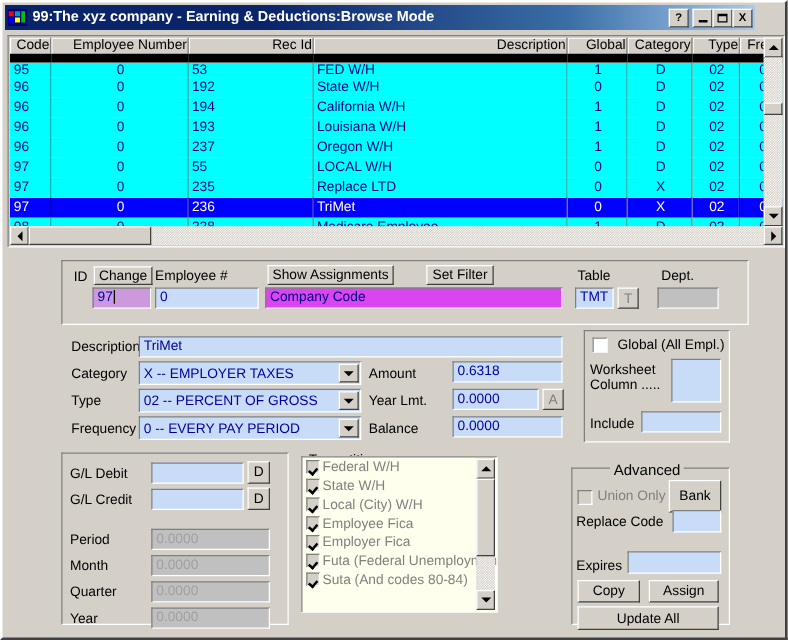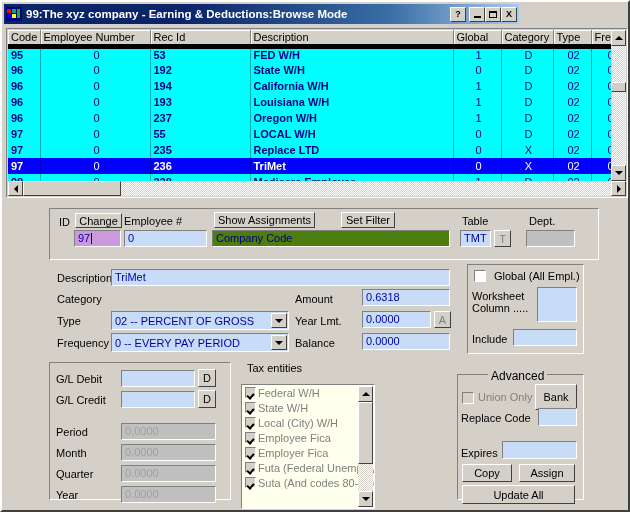--- a/index.html
+++ b/index.html
@@ -15,21 +15,21 @@
   
   #window {
     position: absolute; left: 0; top: 0; width: 630px; height: 512px;
     background: #d4d0c8;
     border-left: 2px solid #ffffff;
     border-top: 2px solid #ffffff;
     border-right: 2px solid #404040;
     border-bottom: 2px solid #404040;
   }
   #titlebar {
-    position: absolute; left: 2px; top: 2px; width: 515px; height: 20px;
+    position: absolute; left: 2px; top: 2px; width: 600px; height: 20px;
     background: linear-gradient(to right, #0a246a 0%, #0a246a 35%, #3a6ea5 75%, #a6caf0 100%);
     display: flex; align-items: center;
   }
   #app-icon {
     width: 16px; height: 14px; margin-left: 2px; margin-right: 4px;
     position: relative; flex: 0 0 auto;
   }
   #title-text {
     color: #ffffff; font-weight: bold; font-size: 11.5px;
     white-space: nowrap; overflow: hidden; flex: 1 1 auto;
@@ -56,35 +56,35 @@
     border-left: 1px solid #808080; border-top: 1px solid #808080;
     border-right: 1px solid #ffffff; border-bottom: 1px solid #ffffff;
   }
   #grid-inner {
     position: absolute; left: 1px; top: 1px; right: 1px; bottom: 1px;
     background: #d4d0c8; overflow: hidden;
   }
   table.grid { border-collapse: collapse; width: 100%; table-layout: fixed; }
   table.grid th {
     background: #d4d0c8; height: 16px; padding: 0 0 0 3px;
-    font-weight: normal; font-size: 11px; color: #000; text-align: left;
+    font-weight: normal; font-size: 11px; color: #000; text-align: right;
     border-right: 1px solid #808080;
-    border-bottom: 5px solid #000000;
+    border-bottom: 7px solid #000000;
     box-shadow: inset 1px 1px 0 #ffffff;
     white-space: nowrap; overflow: hidden;
   }
   table.grid td {
     height: 16px; padding: 0 0 0 3px; font-size: 11px;
     white-space: nowrap; overflow: hidden;
     border-right: 1px solid #00b0b0;
   }
   tr.row { background: #00ffff; color: #000080; }
   tr.row.sel { background: #0000ff; color: #ffffff; }
   tr.row.sel td { border-right-color: #0000c0; }
-  td.c-num { text-align: left; font-weight: bold; }
+  td.c-num { text-align: left; }
   td.c-mid { text-align: center; }
 
   #vscroll {
     position: absolute; right: 1px; top: 1px; width: 15px; bottom: 16px;
     background: #d4d0c8;
   }
   #vscroll .track {
     position: absolute; left: 0; top: 16px; right: 0; bottom: 16px;
     background-color: #d4d0c8;
     background-image: linear-gradient(45deg, #ffffff 25%, transparent 25%, transparent 75%, #ffffff 75%),
@@ -144,21 +144,21 @@
 
   .fld {
     position: absolute; background: #c8dcf8;
     border-left: 1px solid #808080; border-top: 1px solid #808080;
     border-right: 1px solid #ffffff; border-bottom: 1px solid #ffffff;
     font-size: 11px; color: #0000a0;
     padding: 1px 0 0 3px; overflow: hidden; white-space: nowrap;
     font-family: "Liberation Sans", sans-serif;
   }
   .fld.pink { background: #cc99dd; color: #0000a0; }
-  .fld.lav   { background: #4d7c0f; color: #000080; }
+  .fld.lav   { background: #d946ef; color: #000080; }
   .fld.grey  { background: #c0c0c0; color: #a0a0a0; }
   .caret { display:inline-block; width:1px; height:11px; background:#000; vertical-align:-2px; margin-left:1px; }
 
   .btn {
     position: absolute; background: #d4d0c8;
     border-left: 1px solid #ffffff; border-top: 1px solid #ffffff;
     border-right: 1px solid #404040; border-bottom: 1px solid #404040;
     font-size: 11px; color: #000; text-align: center;
     display: flex; align-items: center; justify-content: center;
     cursor: default; white-space: nowrap;
@@ -425,20 +425,26 @@
     <div class="fld" style="left:418px; top:28px; width:31px; height:17px;">TMT</div>
     <div class="btn dis" style="left:452px; top:28px; width:17px; height:17px;">T</div>
 
     <span class="lbl" style="left:487px; top:13px;">Dept.</span>
     <div class="fld grey" style="left:484px; top:28px; width:49px; height:17px;"></div>
 
     <span class="lbl" style="left:15px; top:70px;">Description</span>
     <div class="fld" style="left:69px; top:67px; width:339px; height:17px;">TriMet</div>
 
     <span class="lbl" style="left:15px; top:91px;">Category</span>
+    <div class="combo" style="left:69px; top:87px; width:178px; height:19px;">
+      <span class="ctext">X -- EMPLOYER TAXES</span>
+      <span class="carrow">
+          <span class="arrow-dn"></span>
+        </span>
+    </div>
 
     <span class="lbl" style="left:15px; top:113px;">Type</span>
     <div class="combo" style="left:69px; top:109px; width:178px; height:19px;">
       <span class="ctext">02 -- PERCENT OF GROSS</span>
       <span class="carrow">
           <span class="arrow-dn"></span>
         </span>
     </div>
 
     <span class="lbl" style="left:15px; top:135px;">Frequency</span>
@@ -482,21 +488,21 @@
     <span class="lbl" style="left:14px; top:245px;">Month</span>
     <div class="fld grey" style="left:79px; top:242px; width:95px; height:17px;">0.0000</div>
 
     <span class="lbl" style="left:14px; top:266px;">Quarter</span>
     <div class="fld grey" style="left:79px; top:263px; width:95px; height:17px;">0.0000</div>
 
     <span class="lbl" style="left:14px; top:287px;">Year</span>
     <div class="fld grey" style="left:79px; top:284px; width:95px; height:17px;">0.0000</div>
 
     <span class="lbl" style="left:205px; top:160px;">Tax entities</span>
-    <div id="tax-list" style="left:199px; top:182px; width:134px; height:125px;">
+    <div id="tax-list" style="left:199px; top:163px; width:157px; height:125px;">
       <div id="tax-items">
           <div class="tax-row">
             <span class="tax-cb"></span>
             <span class="tax-lbl">Federal W/H</span>
           </div>
           <div class="tax-row">
             <span class="tax-cb"></span>
             <span class="tax-lbl">State W/H</span>
           </div>
           <div class="tax-row">

